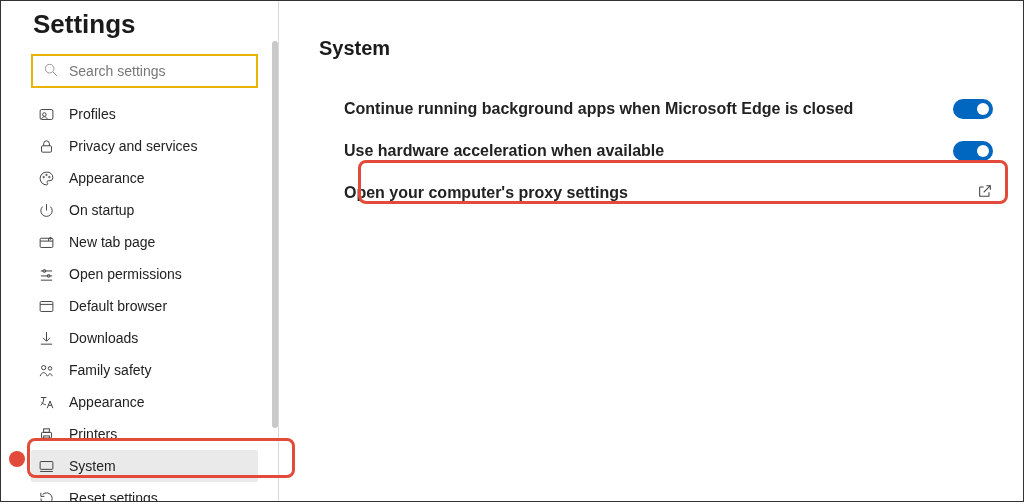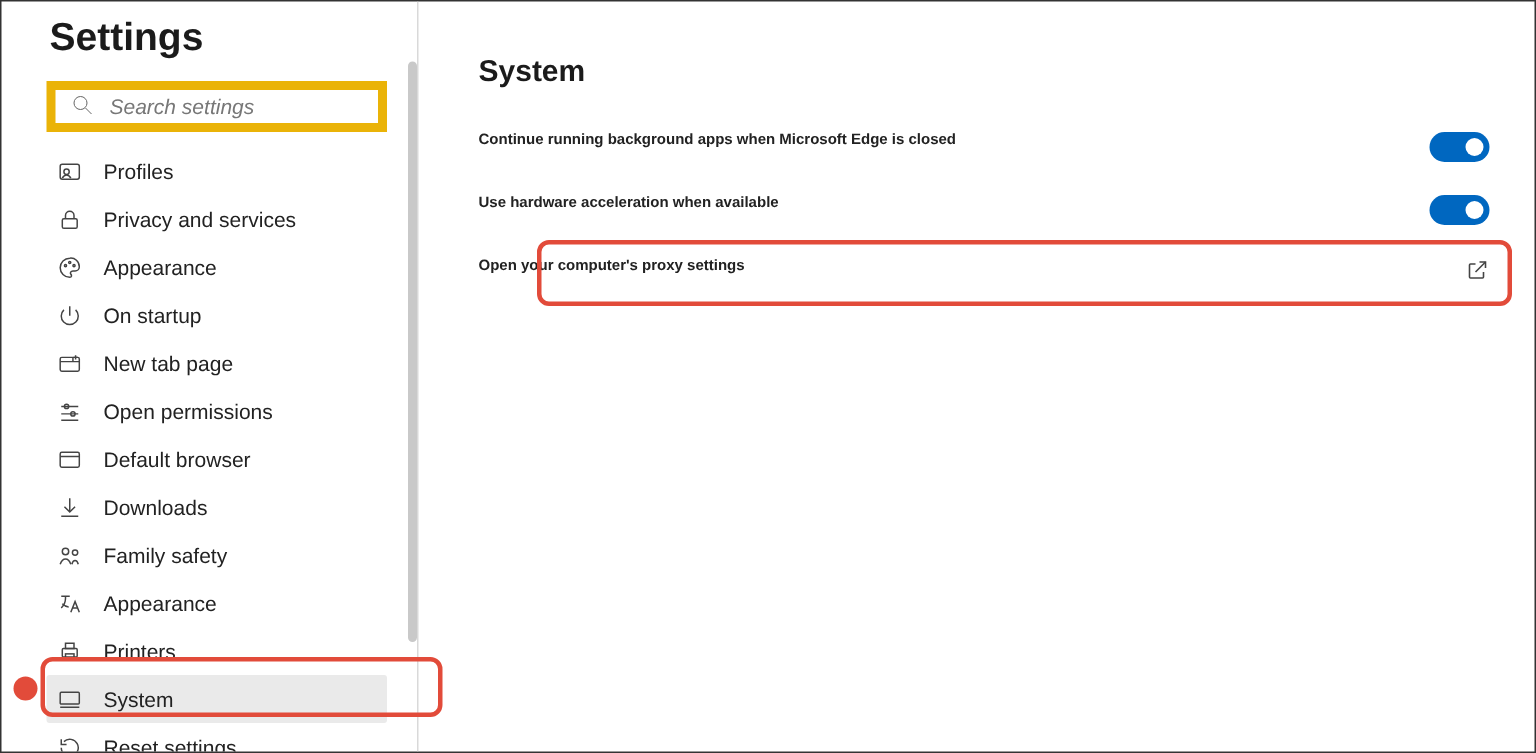--- a/index.html
+++ b/index.html
@@ -21,26 +21,25 @@
   position: relative;
 }
 .sidebar h1 {
   font-size: 26px;
   font-weight: 600;
   margin: 0 0 14px 2px;
 }
 .search-box {
   display: flex;
   align-items: center;
-  border: 6px solid #eab308;
+  border: 2px solid #eab308;
   height: 34px;
   padding: 0 10px;
   margin-bottom: 10px;
   background: #fff;
-  font-style: italic;
 }
 .search-box svg { width: 16px; height: 16px; stroke: #666; fill: none; margin-right: 10px; }
 .search-box .ph { color: #777; font-size: 14px; }
 .nav-item {
   display: flex;
   align-items: center;
   height: 32px;
   padding: 0 6px;
   cursor: pointer;
   border-radius: 2px;
@@ -72,26 +71,27 @@
   flex: 1;
   padding: 36px 30px 20px 40px;
 }
 .main h2 {
   font-size: 20px;
   font-weight: 600;
   margin-bottom: 28px;
 }
 .setting-row {
   display: flex;
-  align-items: flex-start;
+  align-items: center;
   justify-content: space-between;
   height: 42px;
-  font-size: 10px;
+  font-size: 16px;
   font-weight: 600;
   color: #222;
+  margin-left: 25px;
 }
 .toggle {
   width: 40px; height: 20px; border-radius: 10px;
   background: #0067c0; position: relative;
 }
 .toggle::after {
   content: ""; position: absolute; width: 12px; height: 12px; border-radius: 50%;
   background: #fff; top: 4px; right: 4px;
 }
 .ext-icon svg { width: 16px; height: 16px; stroke: #444; fill: none; stroke-width: 1.6; }

